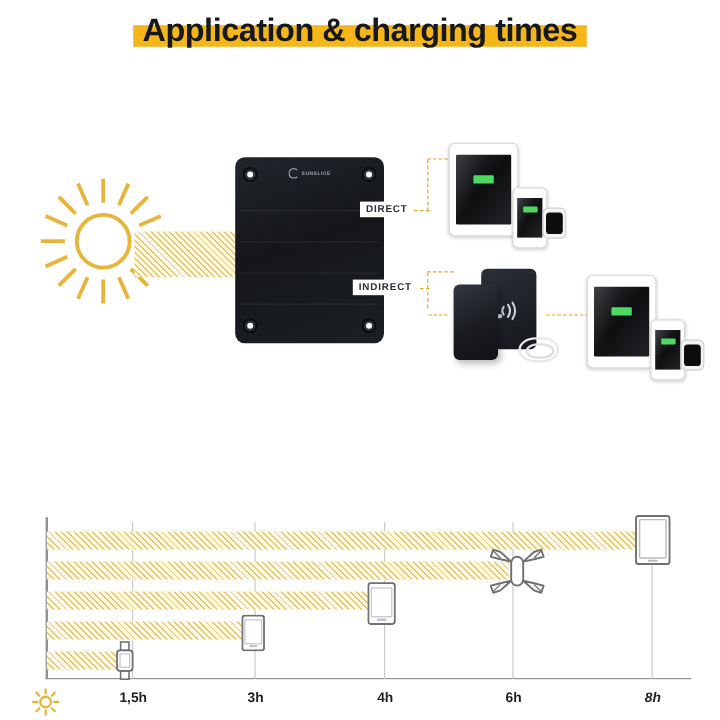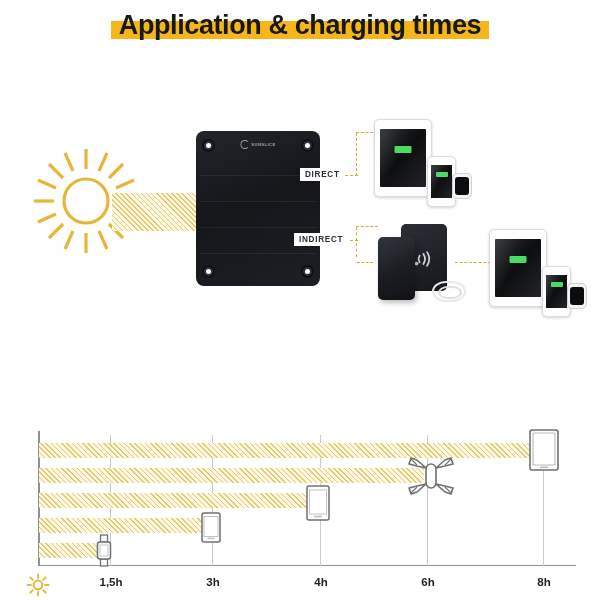--- a/index.html
+++ b/index.html
@@ -443,16 +443,16 @@
         <line x1="17.2" y1="17.2" x2="19.7" y2="19.7"></line>
         <line x1="4.3" y1="19.7" x2="6.8" y2="17.2"></line>
         <line x1="17.2" y1="6.8" x2="19.7" y2="4.3"></line>
       </g>
     </svg>
 
     <div class="tick-label" style="left:111px;">1,5h</div>
     <div class="tick-label" style="left:213px;">3h</div>
     <div class="tick-label" style="left:321px;">4h</div>
     <div class="tick-label" style="left:428px;">6h</div>
-    <div class="tick-label" style="left:544px;">8h</div>
+    <div class="tick-label" style="left:544px;font-style:italic;">8h</div>
   </div>
 
 </div>
 
 </body></html>

